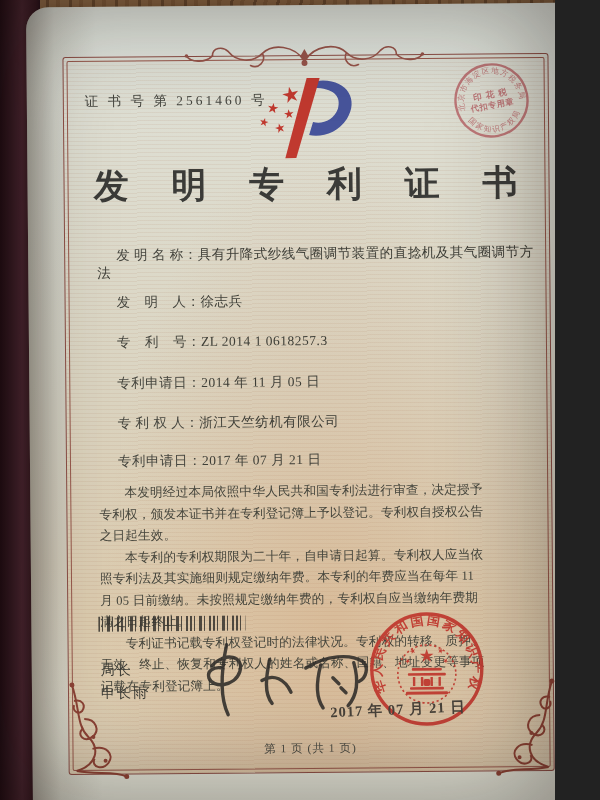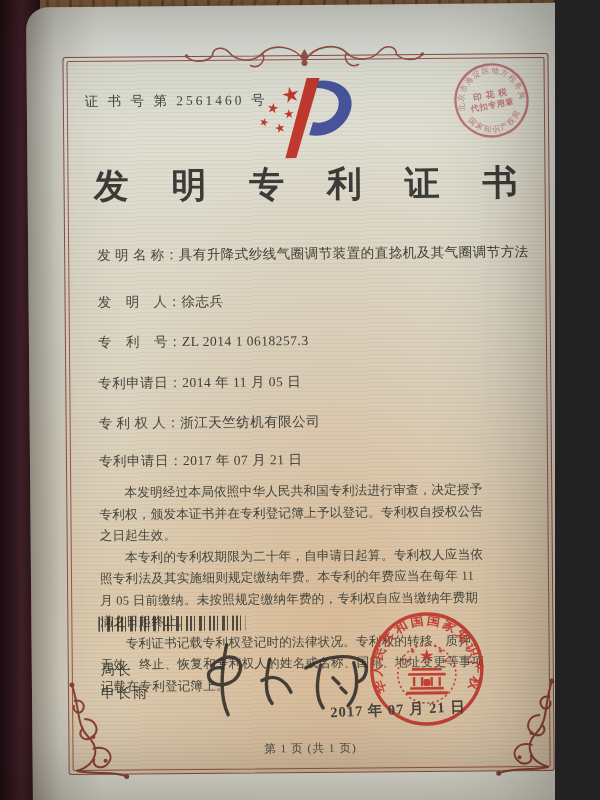--- a/index.html
+++ b/index.html
@@ -36,21 +36,21 @@
   .bl-flourish{left:30px;top:672px;}
   .br-flourish{left:452px;top:672px;transform:scaleX(-1);}
   
   .cert-number{position:absolute;left:58px;top:86px;font-size:13.5px;letter-spacing:3px;
     color:#45453f;z-index:6;}
   .logo{position:absolute;left:217px;top:70px;z-index:6;}
   .title{position:absolute;left:36px;top:156px;width:484px;text-align:center;z-index:6;
     font-size:35px;font-weight:bold;letter-spacing:17px;color:#3b3b38;text-indent:17px;}
   .field{position:absolute;left:69px;z-index:6;font-size:13.5px;color:#3e3e37;
     width:440px;letter-spacing:.5px;}
-  .field .flabel{color:#45453e;}
+  .field .flabel{color:#45453e;margin-left:19px;}
   .paras{position:absolute;left:69px;top:476px;width:388px;z-index:6;}
   .paras p{margin:0;text-indent:2em;font-size:12.6px;line-height:21.5px;color:#45453c;
     letter-spacing:.2px;}
   .barcode{position:absolute;left:67px;top:610px;width:147px;height:15px;z-index:6;
     background:repeating-linear-gradient(90deg,
       #35322d 0 2px, rgba(0,0,0,0) 2px 4px,
       #35322d 4px 5px, rgba(0,0,0,0) 5px 9px,
       #35322d 9px 12px, rgba(0,0,0,0) 12px 14px,
       #35322d 14px 15px, rgba(0,0,0,0) 15px 19px,
       #35322d 19px 21px, rgba(0,0,0,0) 21px 23px);opacity:.85;}

